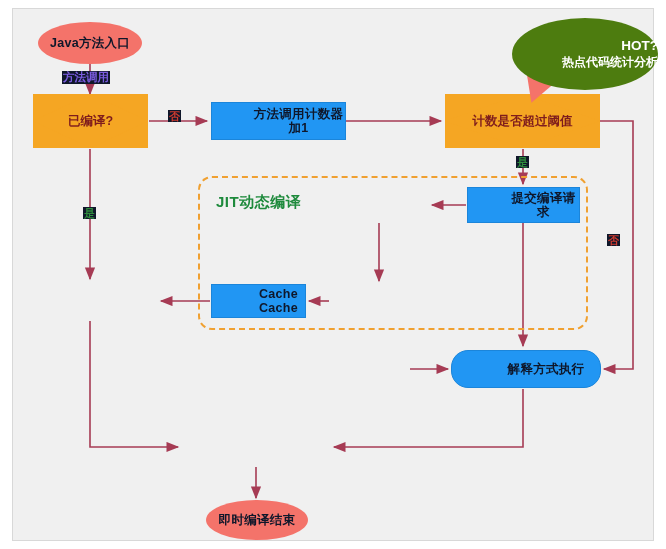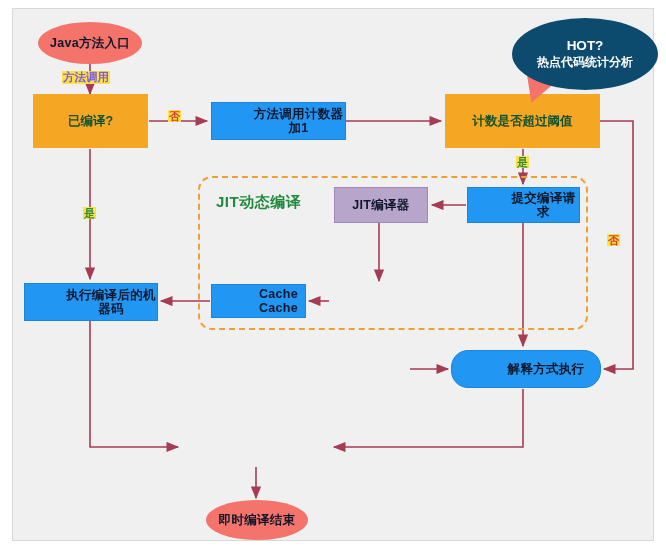--- a/index.html
+++ b/index.html
@@ -56,29 +56,29 @@
   
   .diamond{position:absolute;}
   .diamond .shape{
     position:absolute;left:0;top:0;width:100%;height:100%;
     background:#F5A623;
     transform:scaleX(1);
   }
   .diamond .label{
     position:absolute;left:0;top:0;width:100%;height:100%;
     display:flex;align-items:center;justify-content:center;
-    color:#14532d;font-weight:bold;font-size:12.5px;
+    color:#7f1d1d;font-weight:bold;font-size:12.5px;
     text-align:center;
     z-index:3;
     border-radius:8px;
   }
   
   .edge-label{
     position:absolute;
-    background:#fde047;
+    background:#0f172a;
     font-size:11px;font-weight:bold;
     padding:0 1px;
     line-height:1.1;
     white-space:nowrap;
     z-index:6;
   }
   .lab-yes{color:#2e8b3d;}
   .lab-no{color:#cf3a2e;}
   .lab-call{color:#7b5ce0;font-size:11.5px;}
 
@@ -92,24 +92,24 @@
   }
   #jit-group-title{
     position:absolute;left:216px;top:193px;
     color:#1E8A3C;font-weight:bold;font-size:15px;
     letter-spacing:.5px;
     z-index:4;
   }
   
   #hot-bubble{
     position:absolute;left:512px;top:18px;width:146px;height:72px;
-    background:#0c4a6e;
+    background:#4d7c0f;
     border-radius:50%;
     display:flex;flex-direction:column;
-    align-items:center;justify-content:center;
+    align-items:flex-end;justify-content:center;
     color:#ffffff;font-weight:bold;
     z-index:5;
   }
   #hot-bubble .l1{font-size:13.5px;}
   #hot-bubble .l2{font-size:12px;margin-top:1px;}
   #hot-tail{
     position:absolute;left:524px;top:78px;
     width:0;height:0;
     border-left:10px solid transparent;
     border-right:20px solid transparent;
@@ -187,26 +187,24 @@
 
   <div class="diamond" style="left:445px;top:94px;width:155px;height:54px;">
     <svg class="shape" viewBox="0 0 155 54" preserveAspectRatio="none">
       <polygon points="77.5,0 155,27 77.5,54 0,27" fill="#F5A623"></polygon>
     </svg>
     <div class="label">计数是否超过阈值</div>
   </div>
 
   <div class="node box-blue" style="left:467px;top:187px;width:113px;height:36px;">提交编译请求</div>
 
-  <div class="node box-purple" style="left:334px;top:187px;width:94px;height:36px;">JIT编译器</div>
 
 
   <div class="node box-blue" style="left:211px;top:284px;width:95px;height:34px;">Cache Cache</div>
 
-  <div class="node box-blue" style="left:24px;top:283px;width:134px;height:38px;">执行编译后的机器码</div>
 
 
   <div class="node box-blue" style="left:451px;top:350px;width:150px;height:38px;border-radius:17px;">解释方式执行</div>
 
 
   <div class="node ellipse" style="left:206px;top:500px;width:102px;height:40px;">即时编译结束</div>
 
   <div class="edge-label lab-call" style="left:62px;top:71px;">方法调用</div>
   <div class="edge-label lab-no" style="left:168px;top:110px;">否</div>
   <div class="edge-label lab-yes" style="left:83px;top:207px;">是</div>

